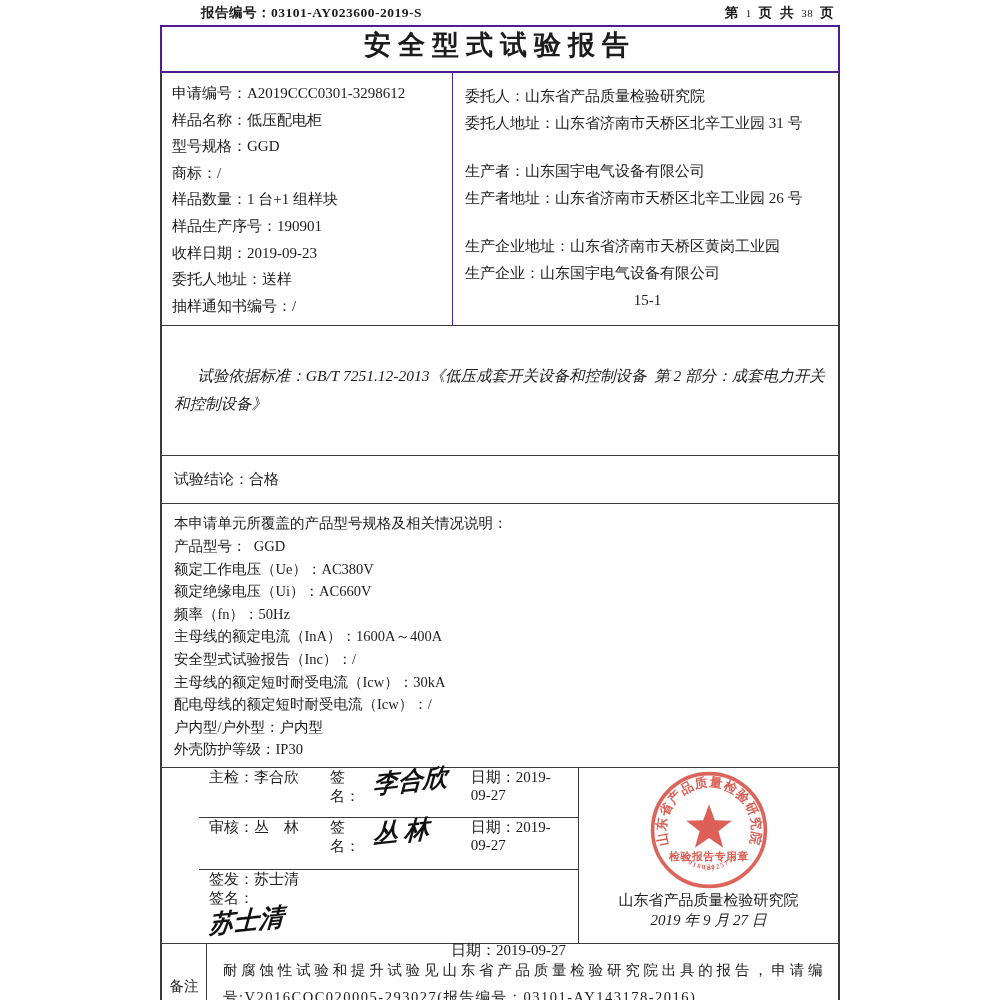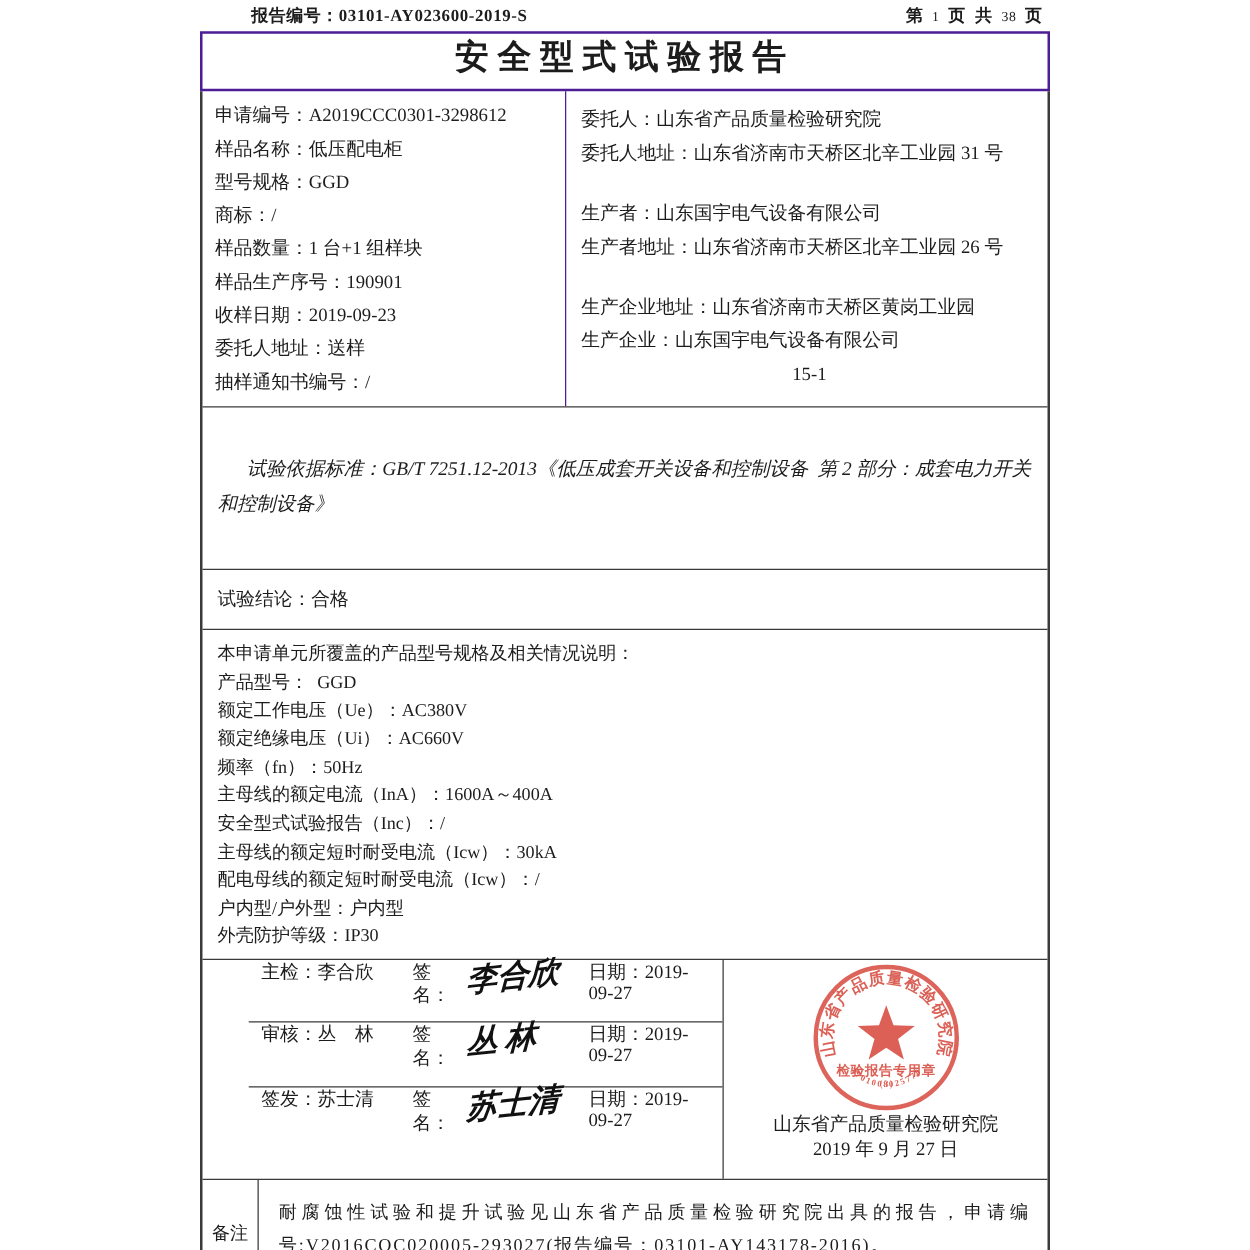--- a/index.html
+++ b/index.html
@@ -36,31 +36,31 @@
   .sec-conclusion { padding:14px 12px; font-size:15px; }
 
   .sec-specs { padding:8px 12px 6px; }
   .sec-specs .line { line-height:22.6px; font-size:14.5px; white-space:pre-wrap; }
 
   .sec-sign { display:flex; }
   .sign-left { width:417px; border-right:1px solid #3a3a3a; box-sizing:border-box; display:flex; flex-direction:column; }
   .sig-row { display:flex; align-items:flex-start; padding:0 12px 0 10px; font-size:15px; box-sizing:border-box;margin-left:37px; }
   .sig-row.r1 { height:50px; border-bottom:1px solid #3a3a3a; }
   .sig-row.r2 { height:52px; border-bottom:1px solid #3a3a3a; }
-  .sig-row.r3 { height:73px; }
+  .sig-row.r3 { height:73px;flex-direction:column; }
   .sig-role { width:146px; white-space:pre-wrap; }
   .sig-label { width:52px; }
   .hand { display:inline-block; width:118px; font-size:25px; font-weight:bold; font-style:italic;
     transform:rotate(-6deg) skewX(-8deg); transform-origin:left center; white-space:nowrap; color:#111; }
   .sig-date { margin-left:auto; white-space:pre-wrap; }
 
   .stamp-cell { flex:1; text-align:center; position:relative; padding-top:1px; }
   .seal { width:124px; height:120px; margin:1px auto 0; display:block; }
   .stamp-org { font-size:15px; line-height:20px; margin-top:0px; }
-  .stamp-date { font-size:15px; line-height:21px; }
+  .stamp-date { font-size:15px; line-height:21px;font-style:italic; }
 
   .sec-remark { display:flex; min-height:86px; }
   .remark-label { width:45px; border-right:1px solid #3a3a3a; display:flex; align-items:center; justify-content:center;
     font-size:14.5px; box-sizing:border-box; }
   .remark-text { flex:1; padding:13px 14px 8px 16px; font-size:14.5px; line-height:27px;
     text-align:justify; letter-spacing:1.5px; white-space:pre-wrap; }
 </style>
 </head>
 <body>
 

